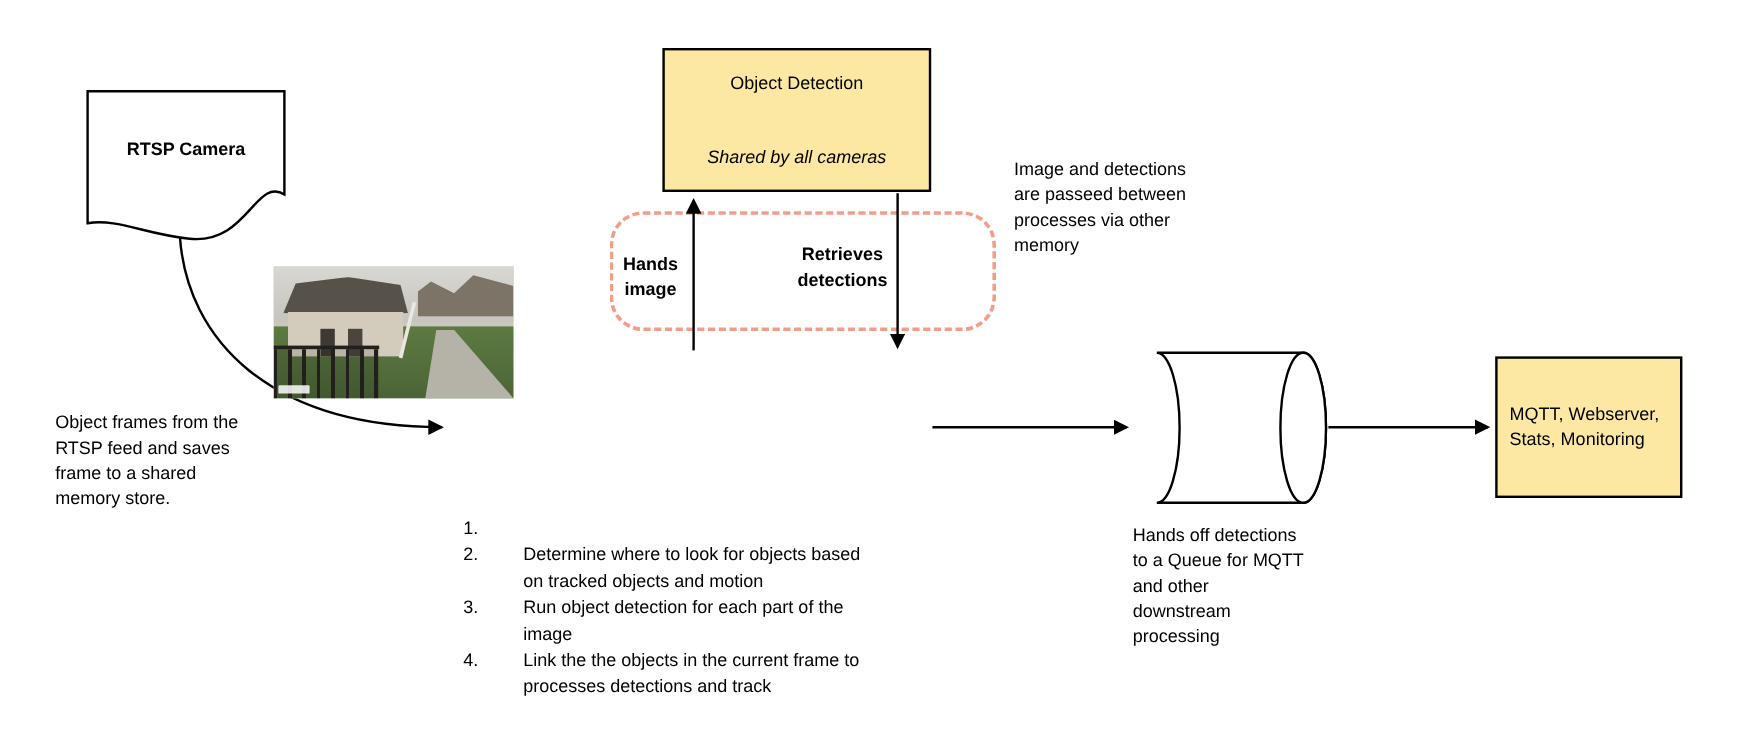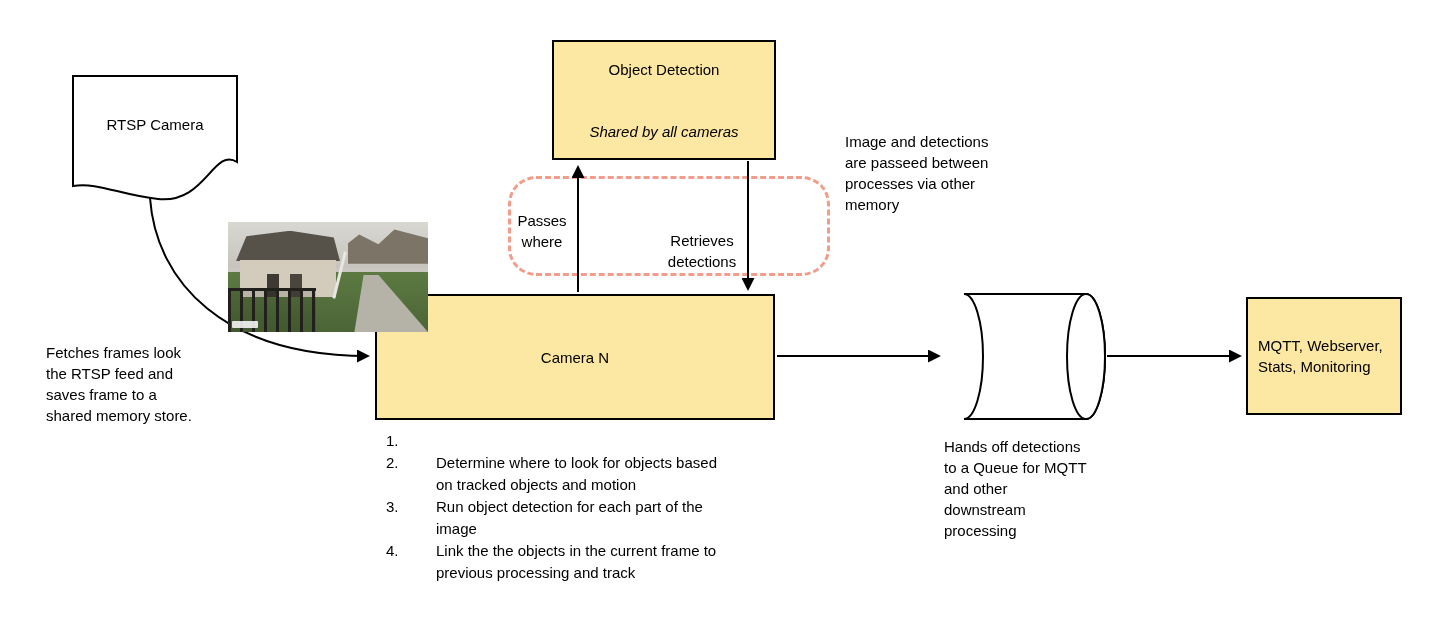--- a/index.html
+++ b/index.html
@@ -13,21 +13,21 @@
   .box { position:absolute; background:#FCE8A2; border:2px solid #000;
          display:flex; flex-direction:column; align-items:center; justify-content:center;
          text-align:center; font-size:15px; line-height:21px; z-index:2;gap:41px; }
   .box .subtitle { font-style:italic; }
   .box.outputs { align-items:flex-start; text-align:left; padding:8px 10px; }
 
   .dashed-region { position:absolute; border:3px dashed #F29C8A; border-radius:28px;
                    background:transparent; z-index:0; }
 
   .label, .note { position:absolute; font-size:15px; line-height:21px; z-index:3; }
-  .label.centered { text-align:center; }
+  .label.centered { text-align:center;font-weight:bold; }
   .bold { font-weight:bold; }
 
   ol.steps { position:absolute; list-style:none; z-index:3; font-size:15px; line-height:22px; }
   ol.steps li { display:flex; }
   ol.steps .num { width:50px; flex:0 0 50px; }
   ol.steps .txt { width:292px; }
 
   
   .snap { position:absolute; left:228px; top:222px; width:200px; height:110px;
           overflow:hidden; z-index:4; background:#c9c7c0; }
@@ -84,48 +84,45 @@
 
   <div class="dashed-region" style="left:508px; top:176px; width:322px; height:100px;"></div>
 
   <div class="label centered" style="left:75px; top:114px; width:160px;">RTSP Camera</div>
 
   <div class="box" style="left:552px; top:40px; width:224px; height:120px;">
     <div>Object Detection</div>
     <div class="subtitle">Shared by all cameras</div>
   </div>
 
-  <div class="label centered" style="left:512px; top:210px; width:60px;">Passes where</div>
-  <div class="label centered" style="left:662px; top:202px; width:80px;margin-top:28px;">Retrieves detections</div>
+  <div class="label centered" style="left:512px; top:210px; width:60px;">Hands image</div>
+  <div class="label centered" style="left:662px; top:202px; width:80px;">Retrieves detections</div>
 
   <div class="note" style="left:845px; top:131px; width:200px;">
     <div style="width:168px;">Image and detections are passeed between processes via other memory</div>
   </div>
 
-  <div class="box" style="left:375px; top:294px; width:400px; height:126px;">
-    <div>Camera N</div>
-  </div>
 
-  <div class="note" style="left:46px; top:342px; width:160px;">Fetches frames look the RTSP feed and saves frame to a shared memory store.</div>
+  <div class="note" style="left:46px; top:342px; width:160px;">Object frames from the RTSP feed and saves frame to a shared memory store.</div>
 
   <ol class="steps" style="left:386px; top:430px; width:360px;">
     <li>
       <span class="num">1.</span>
     </li>
     <li>
       <span class="num">2.</span>
       <span class="txt">Determine where to look for objects based on tracked objects and motion</span>
     </li>
     <li>
       <span class="num">3.</span>
       <span class="txt">Run object detection for each part of the image</span>
     </li>
     <li>
       <span class="num">4.</span>
-      <span class="txt">Link the the objects in the current frame to previous processing and track</span>
+      <span class="txt">Link the the objects in the current frame to processes detections and track</span>
     </li>
   </ol>
 
 
   <div class="note" style="left:944px; top:436px; width:146px;">Hands off detections to a Queue for MQTT and other downstream processing</div>
 
   <div class="box outputs" style="left:1246px; top:297px; width:156px; height:118px;">
     <div>MQTT, Webserver, Stats, Monitoring</div>
   </div>
 

